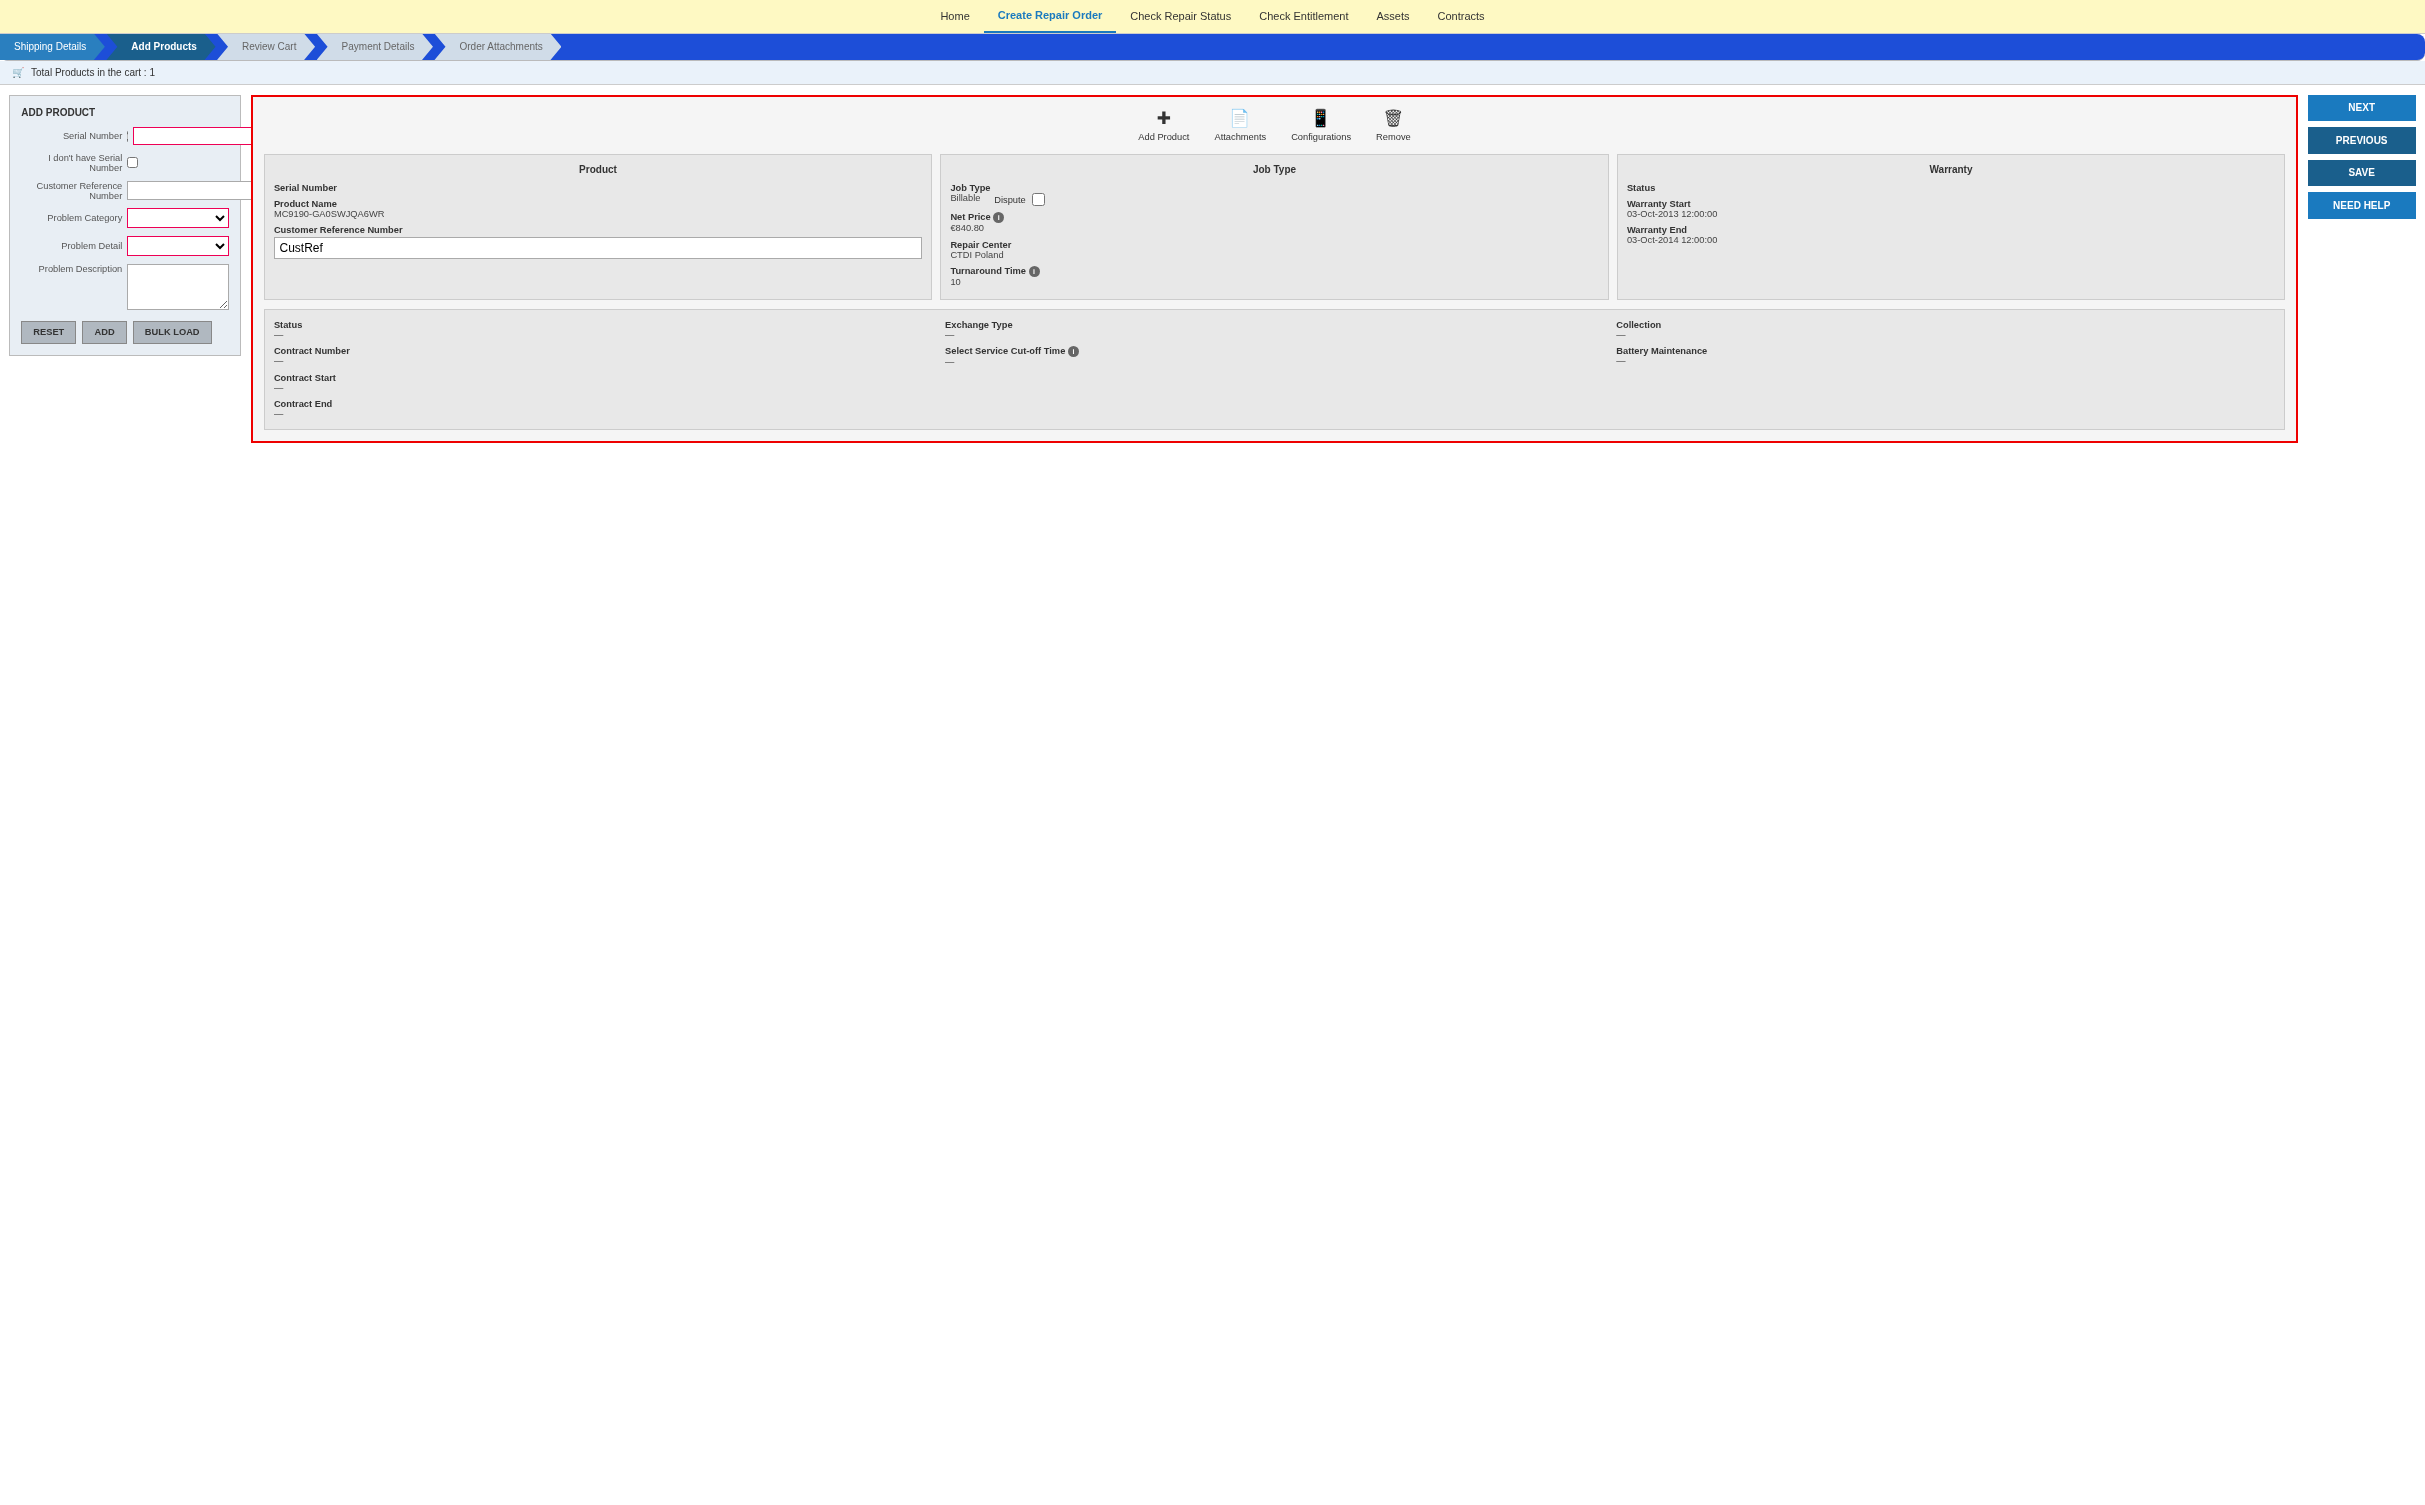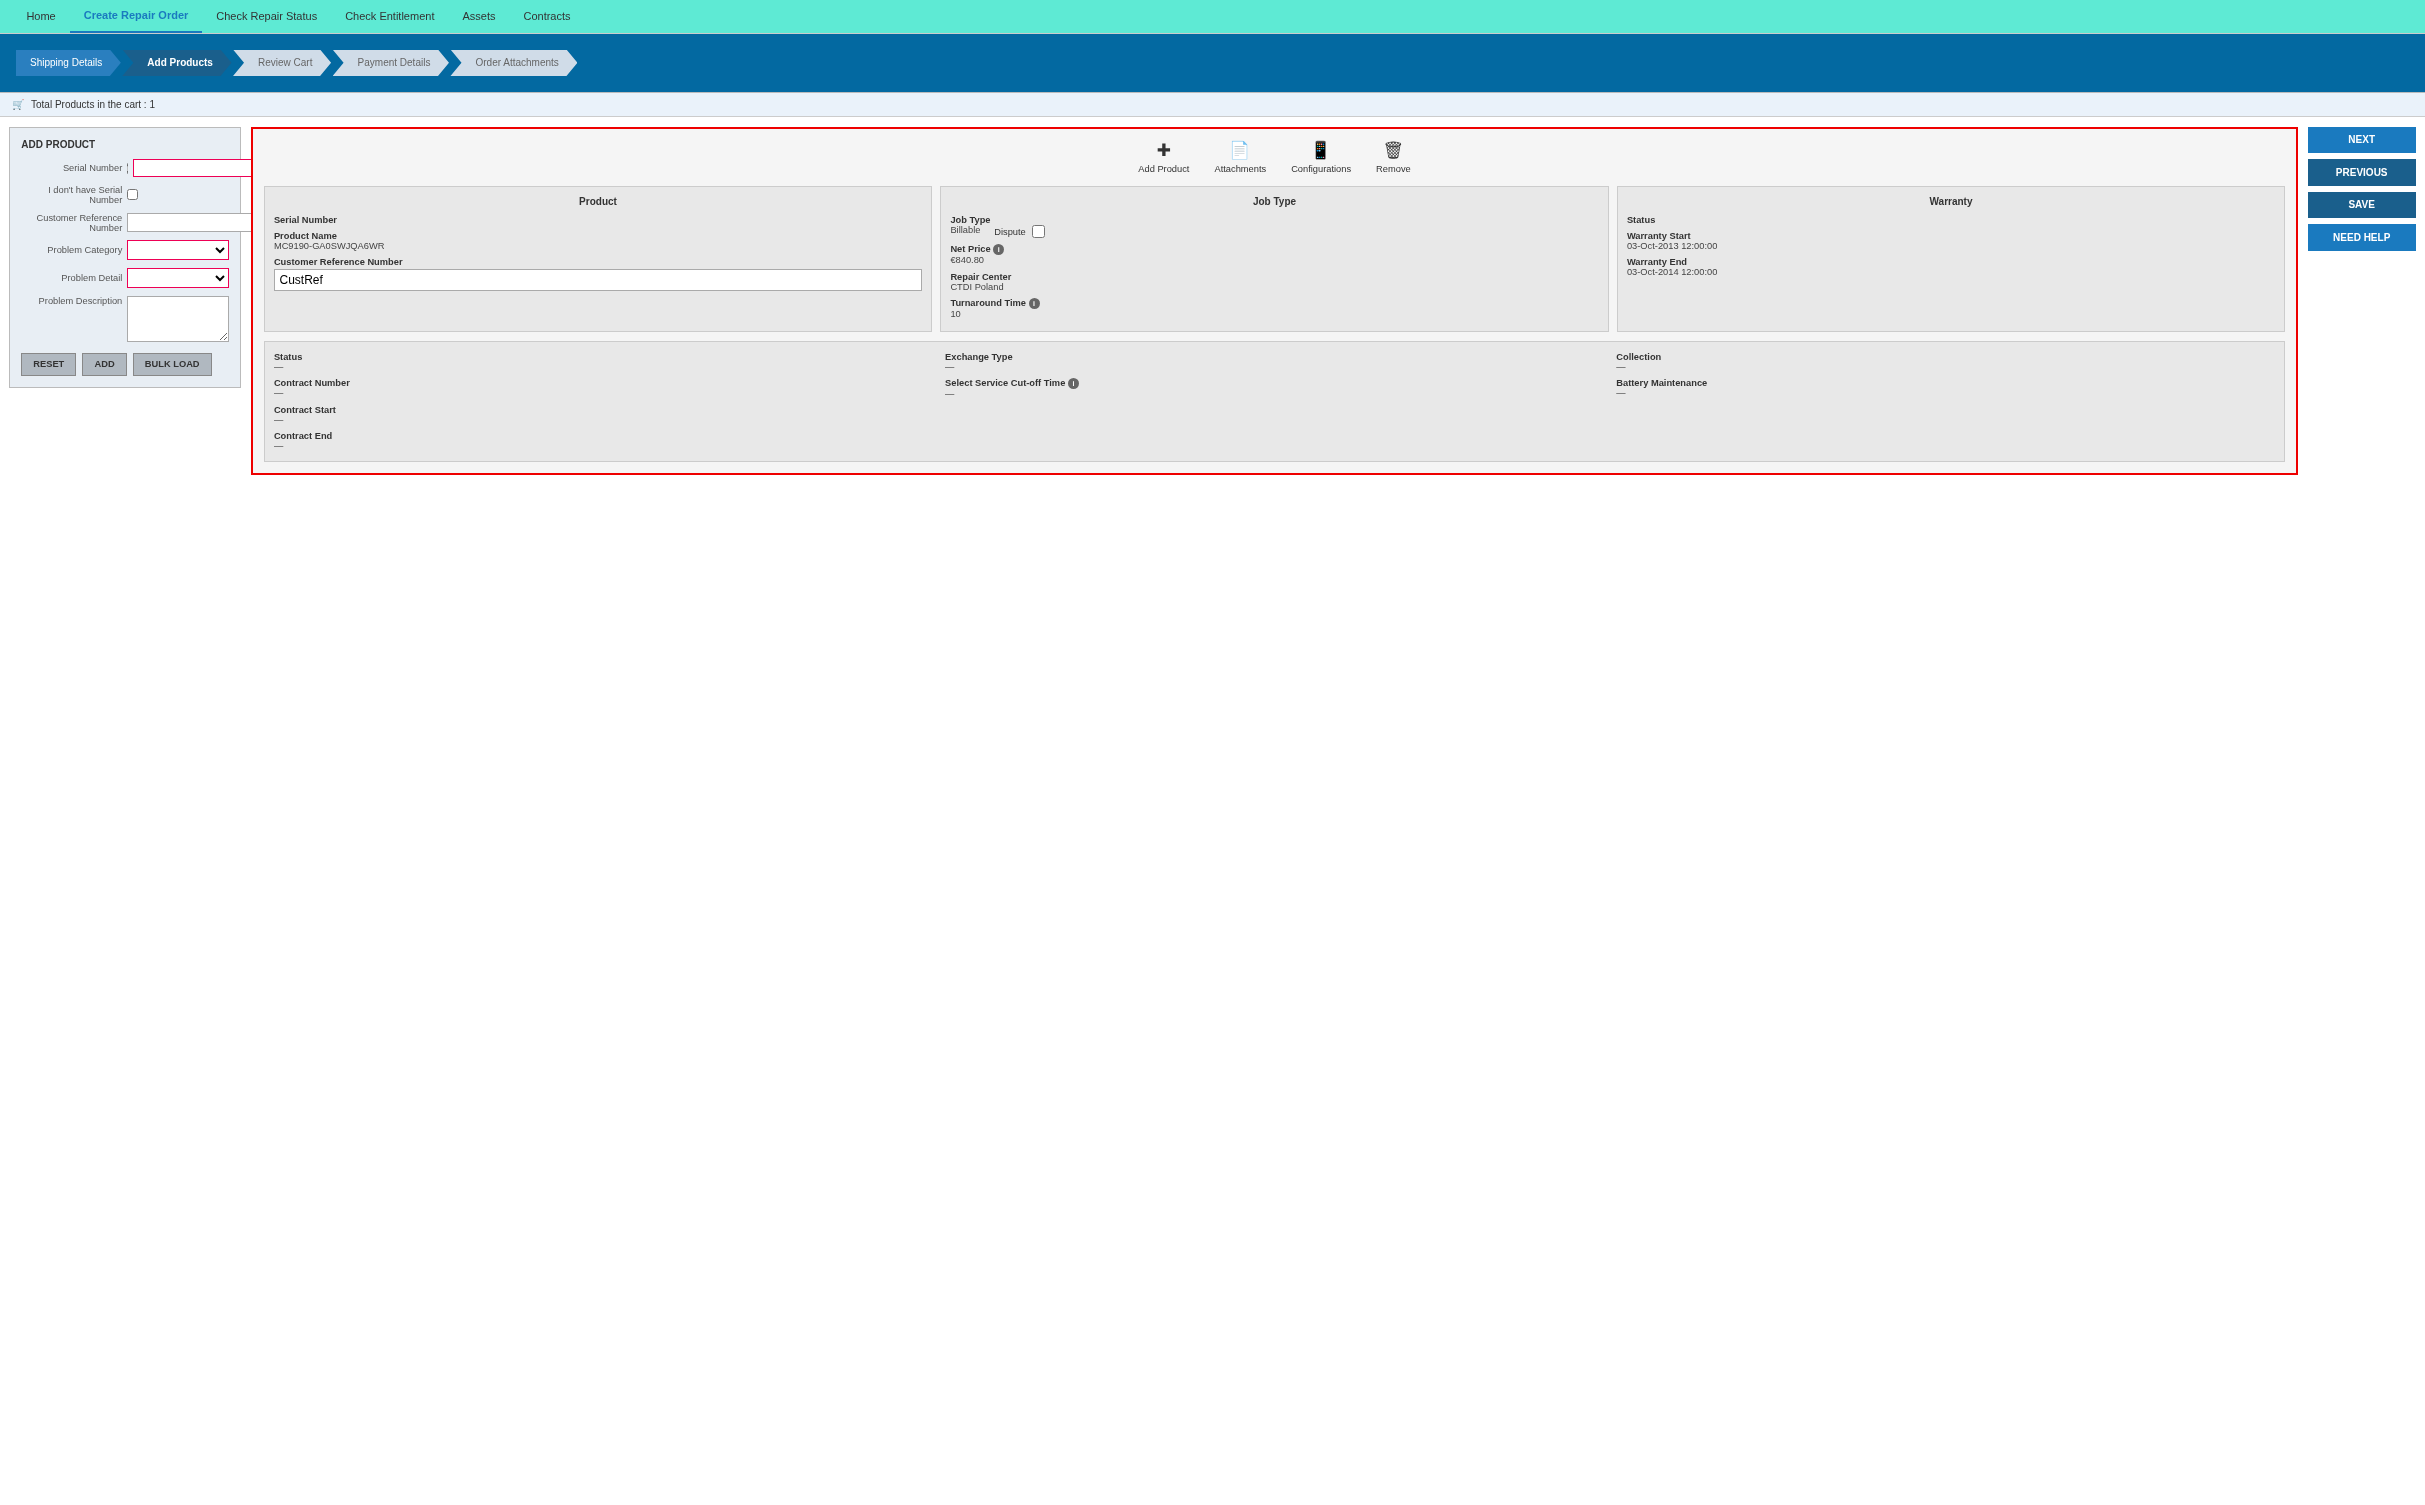--- a/index.html
+++ b/index.html
@@ -4,42 +4,44 @@
   <style>
     * { box-sizing: border-box; margin: 0; padding: 0; }
     body { font-family: Arial, sans-serif; font-size: 10px; background: #fff; color: #333; }
 
     
     .top-nav {
       display: flex;
       align-items: center;
       border-bottom: 1.5px solid #ccc;
       padding: 0 12.4px;
-      background: #5eead4;
+      background: #fef9c3;
+      justify-content: center;
     }
     .top-nav a {
       text-decoration: none;
       color: #333;
       padding: 9.3px 14px;
       font-size: 11px;
       display: block;
     }
     .top-nav a.active {
       color: #1a7abf;
       border-bottom: 2.3px solid #1a7abf;
       font-weight: bold;
     }
 
     
     .stepper {
       display: flex;
       align-items: center;
-      background: #0369a1;
-      padding: 16px;
+      background: #1d4ed8;
+      padding: 0;
       border-bottom: 0.8px solid #bbb;
+      border-radius: 8px;
     }
     .step {
       padding: 7.7px 18.6px 7.7px 25px;
       font-size: 10px;
       color: #666;
       background: #d0dce8;
       position: relative;
       clip-path: polygon(0 0, calc(100% - 11px) 0, 100% 50%, calc(100% - 11px) 100%, 0 100%, 11px 50%);
       margin-right: 1.5px;
       min-width: 93px;

